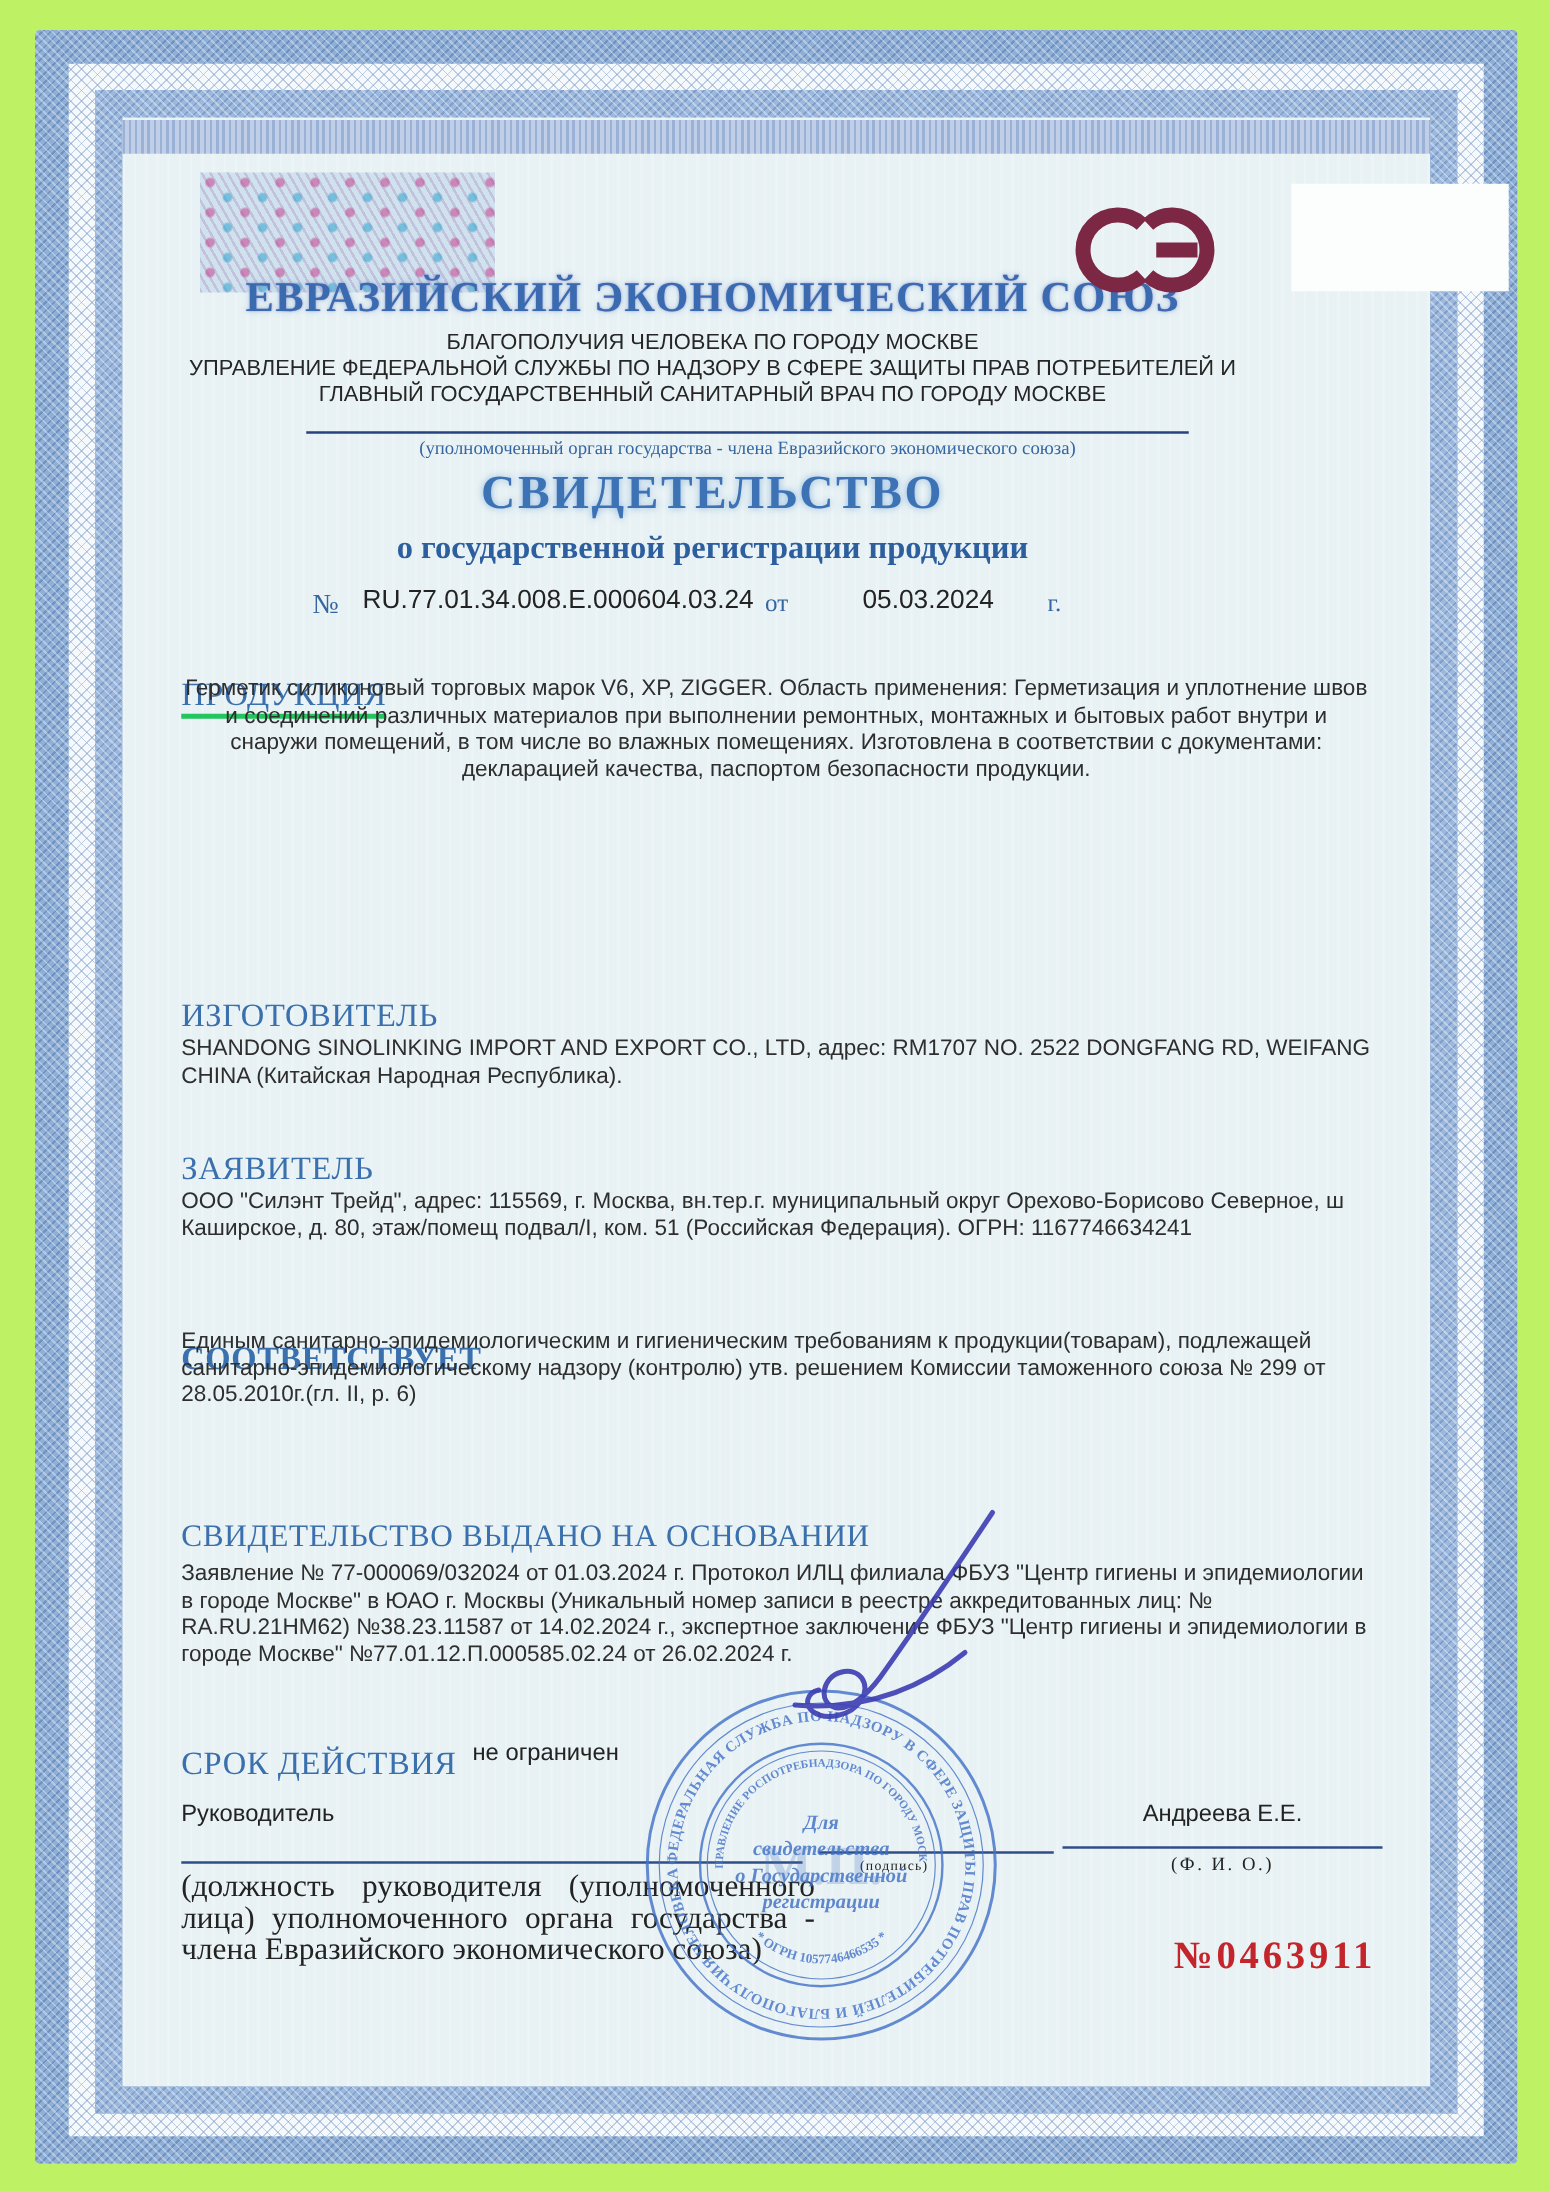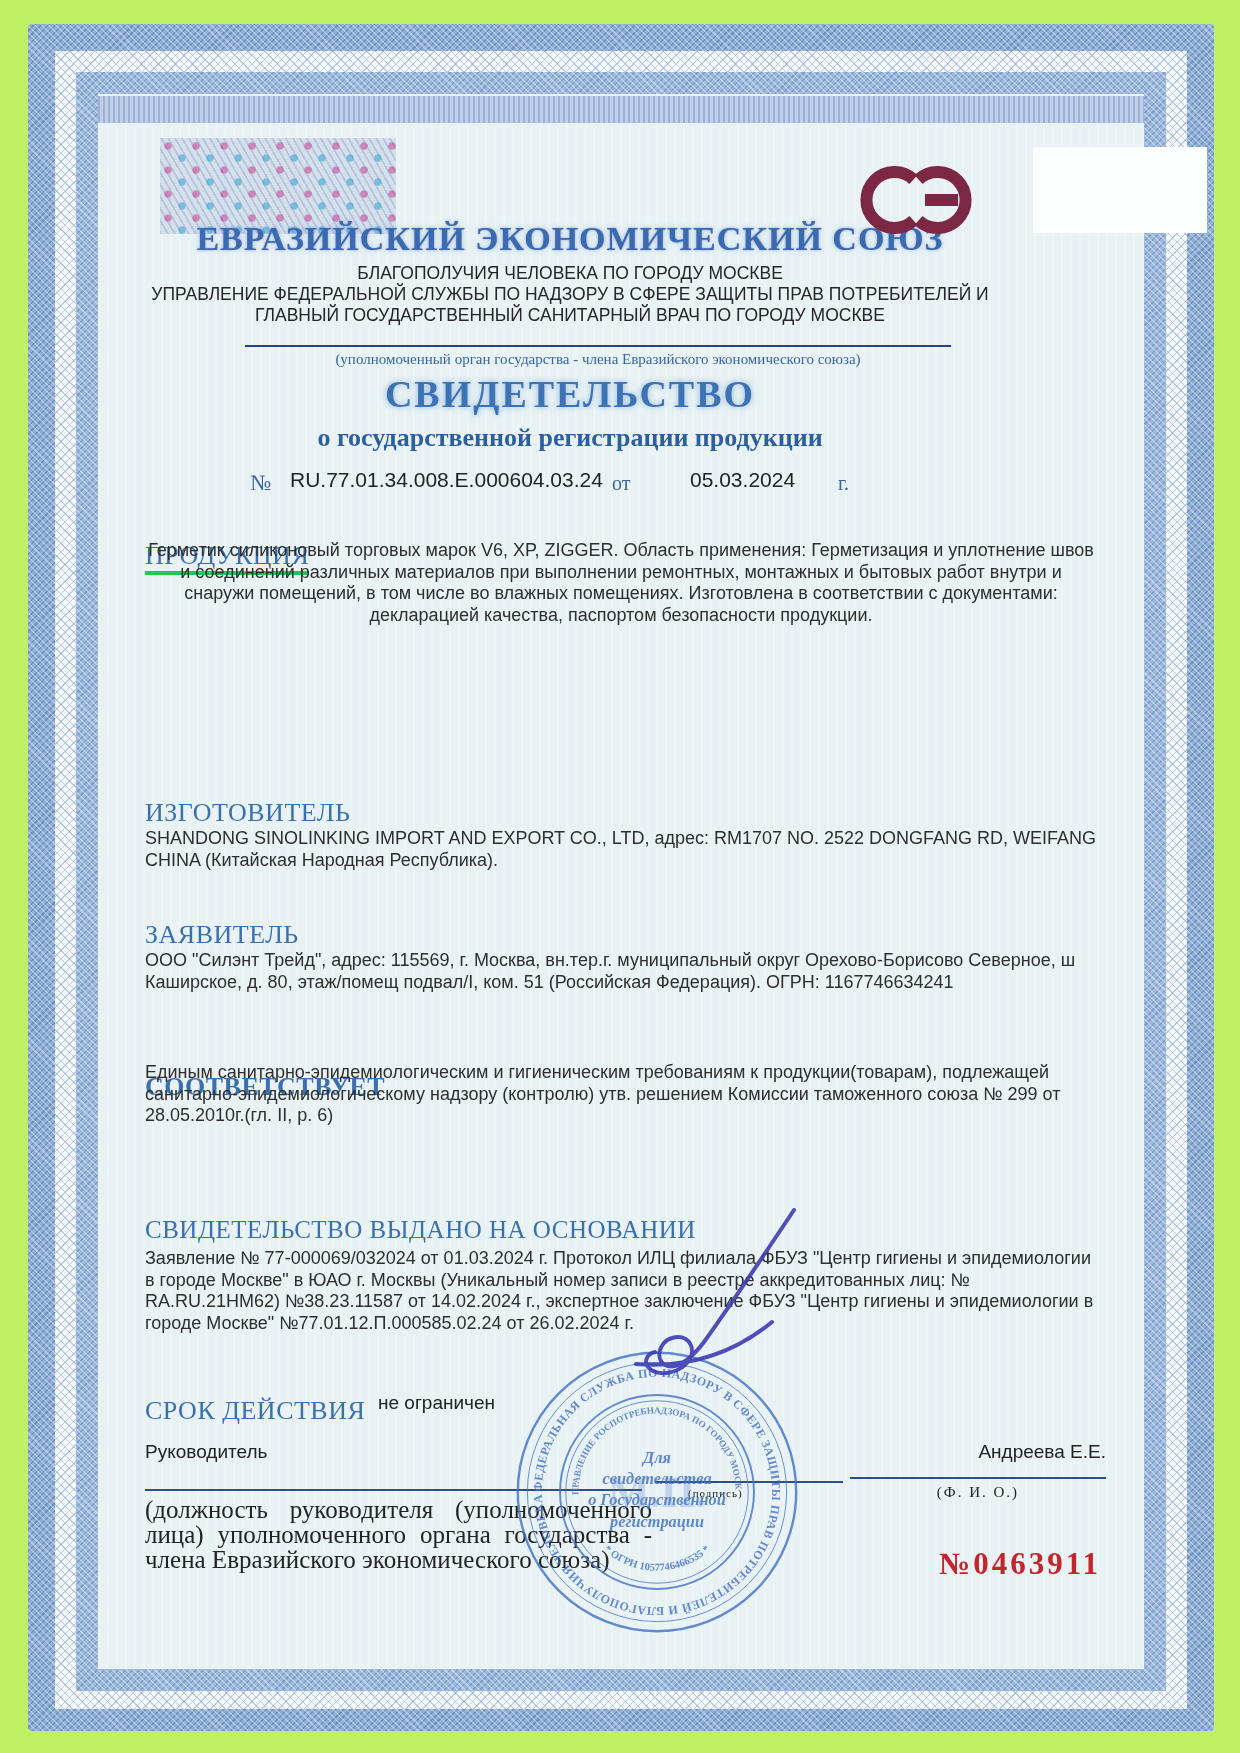--- a/index.html
+++ b/index.html
@@ -71,21 +71,21 @@
   .h-validity{left:145px;top:1396px;font-size:26px;}
   .validity-value{left:378px;top:1392px;font-size:19px;color:#232323;}
   .head-label{left:145px;top:1441px;font-size:19px;color:#232323;}
   .sign-line-left{left:145px;top:1489px;width:497px;height:2px;background:#2f4d88;}
   .position-caption{left:145px;top:1497px;width:507px;text-align:justify;
     font-family:"Liberation Serif",serif;font-size:25px;line-height:25px;color:#232323;}
   .sign-line-mid{left:655px;top:1481px;width:188px;height:2px;background:#2f4d88;z-index:1;}
   .podpis-caption{left:688px;top:1487px;font-family:"Liberation Serif",serif;font-size:11px;
     color:#232323;z-index:1;letter-spacing:1px;}
   .signer-block{left:850px;width:256px;text-align:center;}
-  .signer-name{top:1441px;font-size:19px;color:#232323;text-align:right;}
+  .signer-name{top:1441px;font-size:19px;color:#232323;}
   .fio-line{left:850px;top:1477px;width:256px;height:2px;background:#2f4d88;}
   .fio-caption{top:1484px;font-family:"Liberation Serif",serif;font-size:15px;color:#232323;
     letter-spacing:2px;}
   .serial-red{left:900px;top:1546px;width:240px;text-align:center;
     font-family:"Liberation Serif",serif;font-weight:bold;font-size:31px;letter-spacing:3px;
     color:#c4242b;z-index:3;}
   .stamp{position:absolute;left:513px;top:1348px;width:288px;height:288px;z-index:4;}
   .signature{position:absolute;left:598px;top:1202px;width:225px;height:190px;z-index:5;}
 </style>
 </head>

